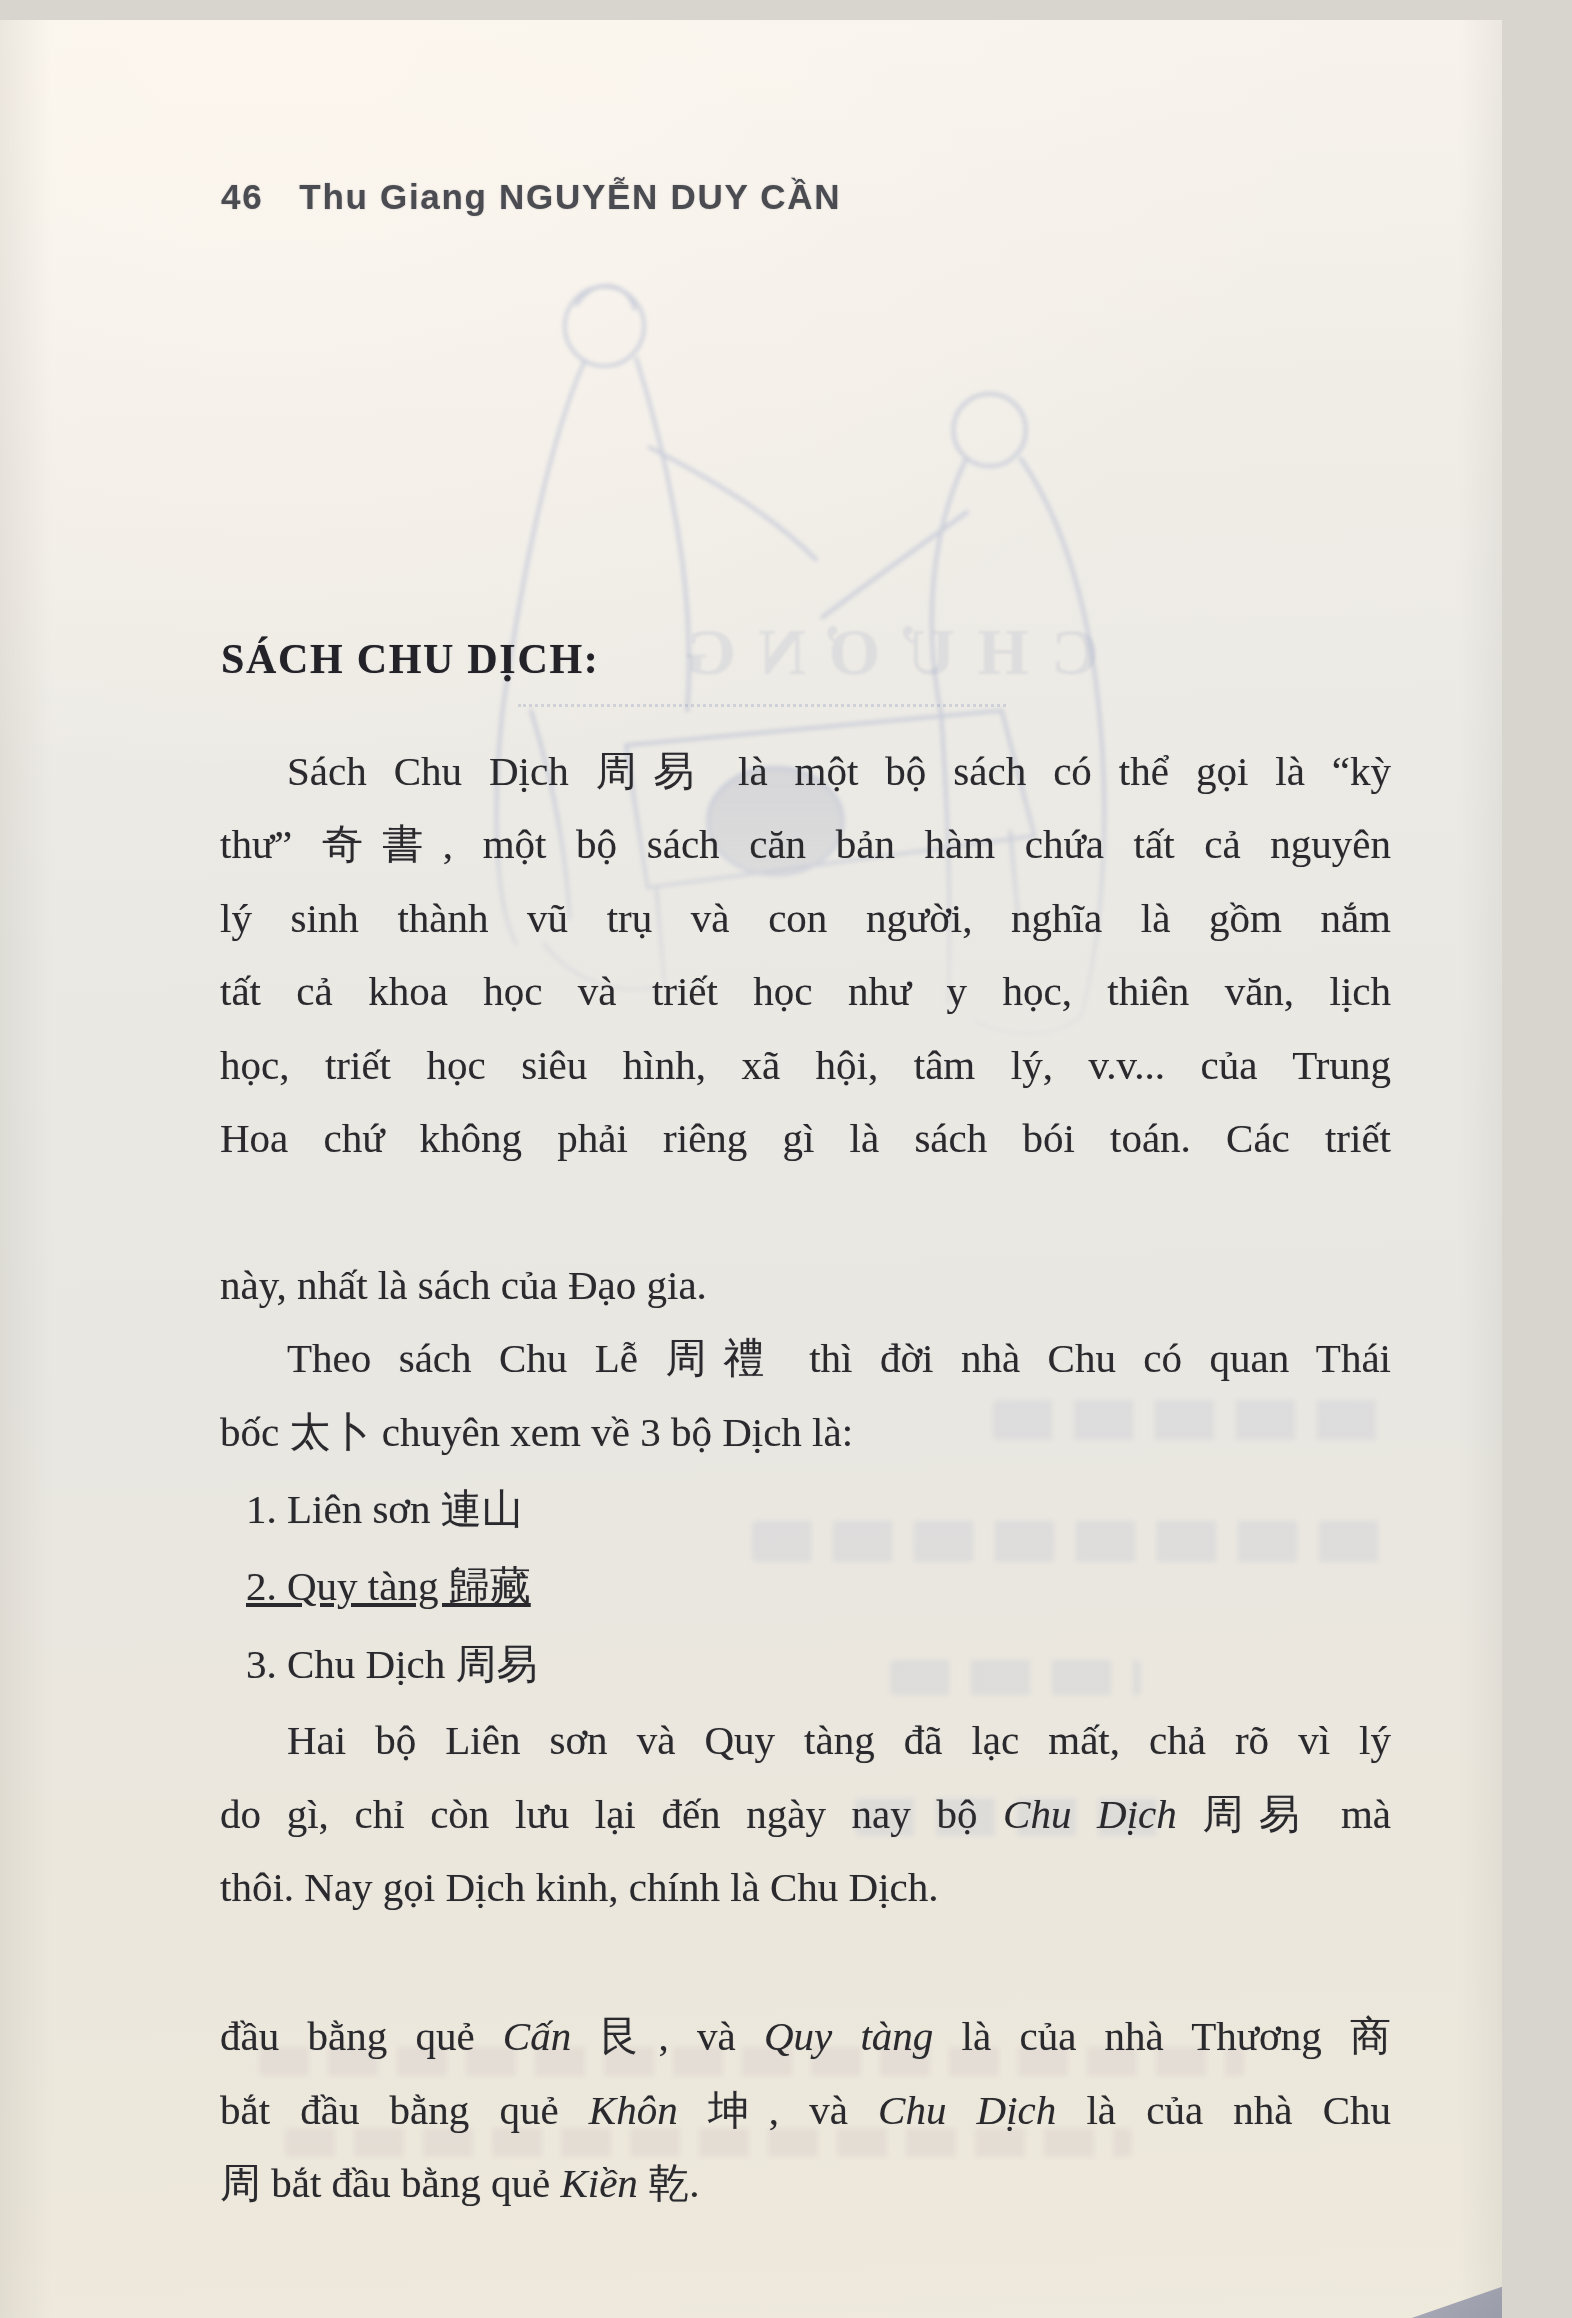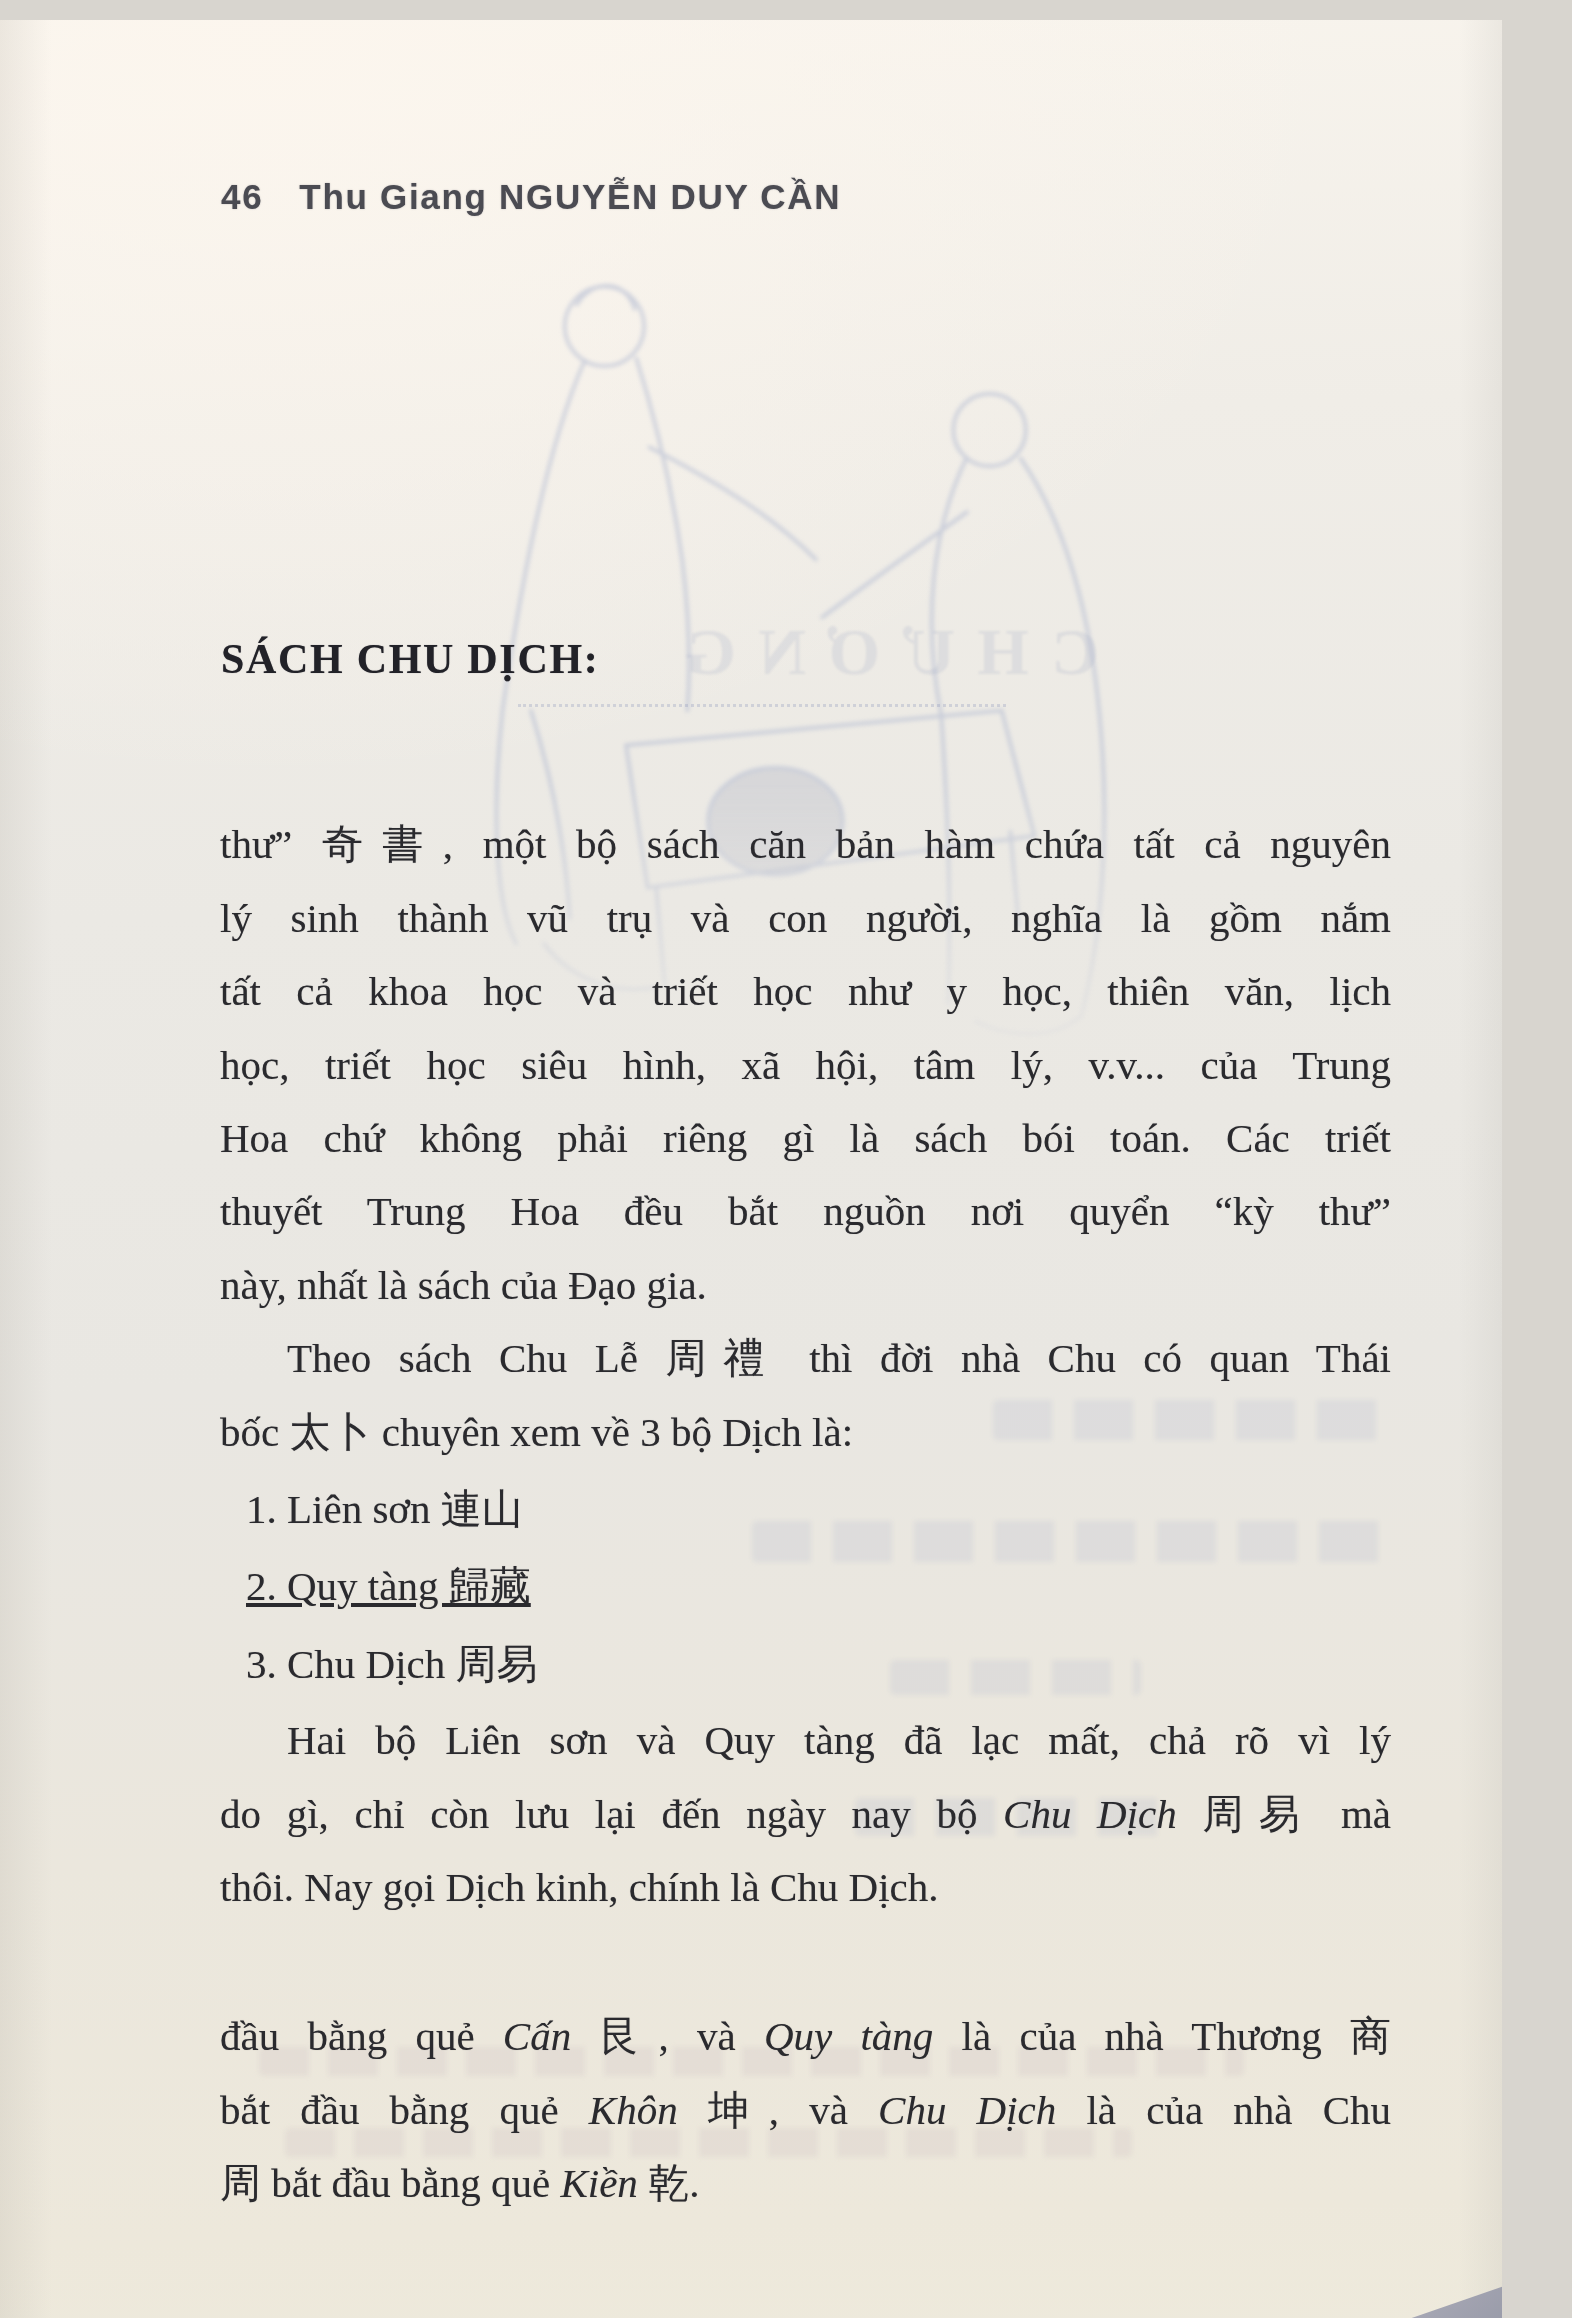--- a/index.html
+++ b/index.html
@@ -94,26 +94,26 @@
   <div class="g warm" style="left:259px;top:2027px;width:985px;height:29px;"></div>
   <div class="g warm" style="left:285px;top:2108px;width:847px;height:29px;"></div>
 
   <div class="header">
     <span class="pageno">46</span><span>Thu Giang NGUYỄN DUY CẦN</span>
   </div>
 
   <h1 class="heading">SÁCH CHU DỊCH:</h1>
 
   <div class="body-lines">
+      <div class="line j" style="top: 724px; text-indent: 67px;"><span>Sách Chu Dịch 周易 là một bộ sách có thể gọi là “kỳ</span></div>
       <div class="line j" style="top: 797px; text-indent: 0px;"><span>thư” 奇書, một bộ sách căn bản hàm chứa tất cả nguyên</span></div>
       <div class="line j" style="top: 871px; text-indent: 0px;"><span>lý sinh thành vũ trụ và con người, nghĩa là gồm nắm</span></div>
       <div class="line j" style="top: 944px; text-indent: 0px;"><span>tất cả khoa học và triết học như y học, thiên văn, lịch</span></div>
       <div class="line j" style="top: 1018px; text-indent: 0px;"><span>học, triết học siêu hình, xã hội, tâm lý, v.v... của Trung</span></div>
       <div class="line j" style="top: 1091px; text-indent: 0px;"><span>Hoa chứ không phải riêng gì là sách bói toán. Các triết</span></div>
-      <div class="line j" style="top: 1164px; text-indent: 0px;"><span>thuyết Trung Hoa đều bắt nguồn nơi quyển “kỳ thư”</span></div>
       <div class="line" style="top: 1238px; text-indent: 0px;"><span>này, nhất là sách của Đạo gia.</span></div>
       <div class="line j" style="top: 1311px; text-indent: 67px;"><span>Theo sách Chu Lễ 周禮 thì đời nhà Chu có quan Thái</span></div>
       <div class="line" style="top: 1385px; text-indent: 0px;"><span>bốc 太卜 chuyên xem về 3 bộ Dịch là:</span></div>
       <div class="line" style="top: 1462px; text-indent: 26px;"><span>1. Liên sơn 連山</span></div>
       <div class="line" style="top: 1539px; text-indent: 26px; text-decoration: underline;"><span>2. Quy tàng 歸藏</span></div>
       <div class="line" style="top: 1617px; text-indent: 26px;"><span>3. Chu Dịch 周易</span></div>
       <div class="line j" style="top: 1693px; text-indent: 67px;"><span>Hai bộ Liên sơn và Quy tàng đã lạc mất, chả rõ vì lý</span></div>
       <div class="line j" style="top: 1767px; text-indent: 0px;"><span>do gì, chỉ còn lưu lại đến ngày nay bộ </span><span class="it">Chu Dịch</span><span> 周易 mà</span></div>
       <div class="line" style="top: 1840px; text-indent: 0px;"><span>thôi. Nay gọi Dịch kinh, chính là Chu Dịch.</span></div>
       <div class="line j" style="top: 1989px; text-indent: 0px;"><span>đầu bằng quẻ </span><span class="it">Cấn</span><span> 艮, và </span><span class="it">Quy tàng</span><span> là của nhà Thương 商</span></div>

